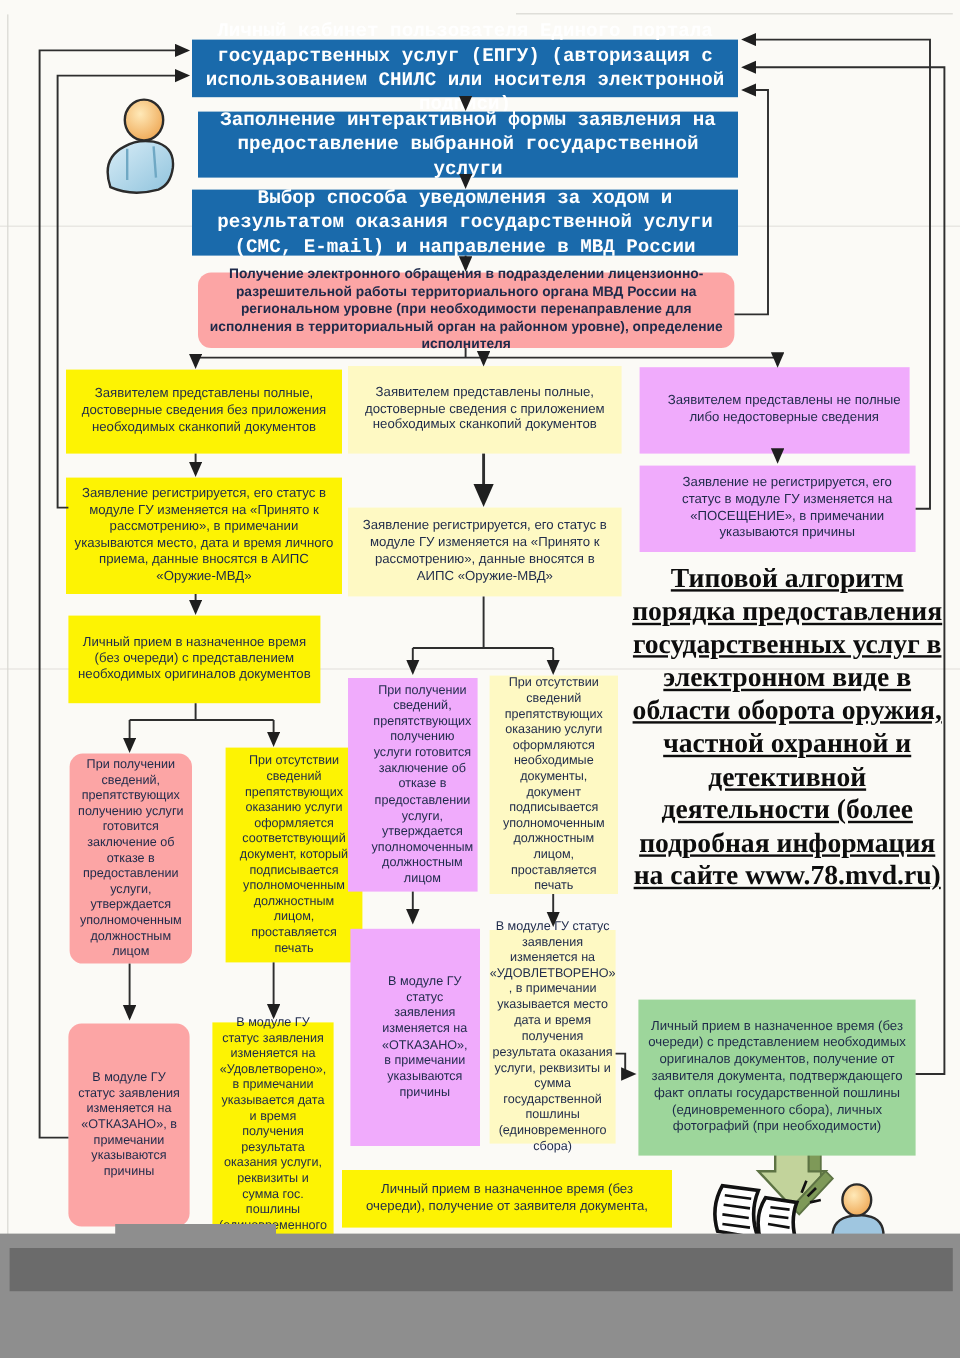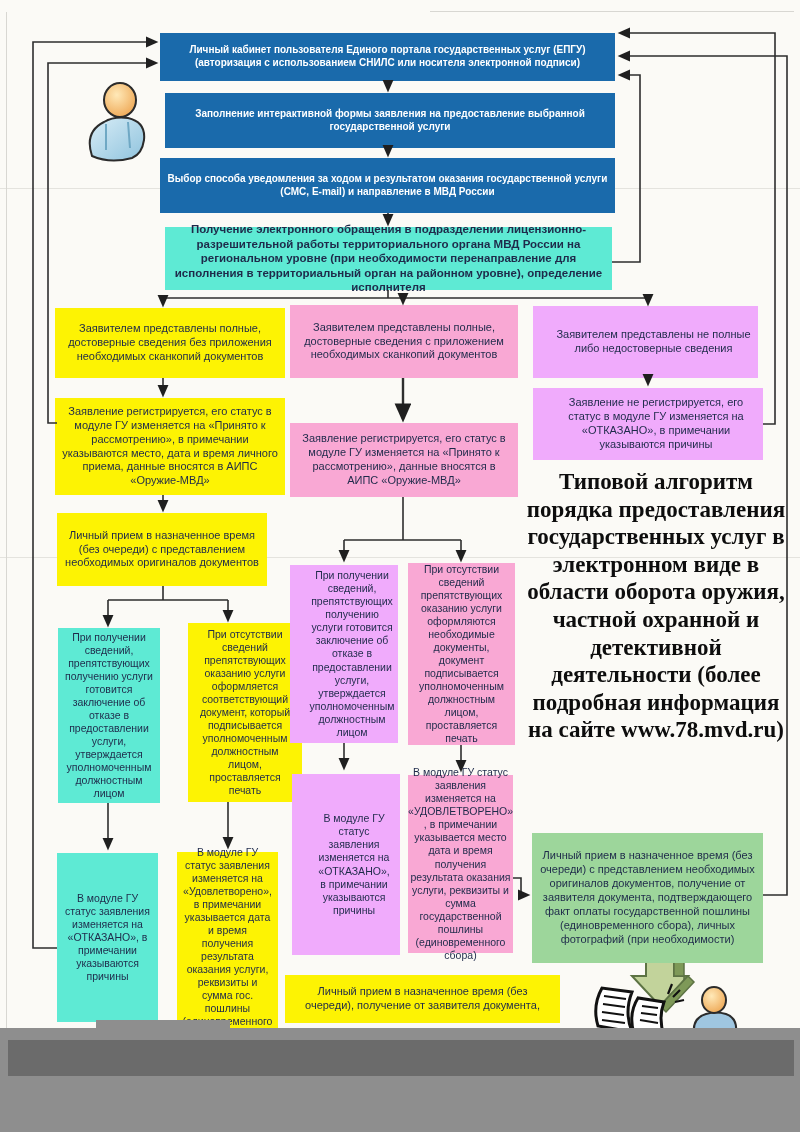--- a/index.html
+++ b/index.html
@@ -1,31 +1,31 @@
 <!DOCTYPE html>
 <html><head>
 <meta charset="utf-8">
 <style>
   html,body{margin:0;padding:0;}
   body{width:800px;height:1132px;position:relative;overflow:hidden;
        background:#fbfaf6;font-family:"Liberation Sans",sans-serif;}
   .box{position:absolute;display:flex;flex-direction:column;align-items:center;justify-content:center;
        text-align:center;font-size:11px;line-height:1.27;color:#1e2a4a;
        padding:4px 7px;box-sizing:border-box;z-index:2;}
-  .blue{background:#1a6aab;color:#ffffff;font-weight:bold;font-size:10px;}
-  .amber{background:#5eead4;}
+  .blue{background:#1a6aab;color:#ffffff;font-weight:bold;font-size:16px;font-family:Liberation Mono, monospace;}
+  .amber{background:#fca5a5;border-radius:11px;}
   .amber.bold{font-weight:bold;font-size:11.5px;}
   .yellow{background:#fdf303;}
-  .green{background:#f9a8d4;}
+  .green{background:#fef9c3;}
   .orange{background:#f0abfc;padding-left:23px;}
   .lightgreen{background:#9dd69b;}
   .small{font-size:10.5px;line-height:1.24;}
   .title{position:absolute;left:518px;top:468px;width:276px;z-index:2;
          font-family:"Liberation Serif",serif;font-weight:bold;color:#0d0d0d;
-         font-size:23px;line-height:1.2;text-align:center;}
+         font-size:23px;line-height:1.2;text-align:center;text-decoration:underline;}
   .crease{position:absolute;left:0;width:800px;height:1px;background:#e4e3de;z-index:1;}
   .edge-line{position:absolute;background:#d8d7d2;z-index:1;}
   svg.wires{position:absolute;left:0;top:0;z-index:3;pointer-events:none;}
   .decor{position:absolute;z-index:1;}
   .graybar{position:absolute;z-index:5;}
 </style>
 </head>
 <body>
 
 <div class="crease" style="top:188px"></div>
@@ -100,21 +100,21 @@
   <span>В модуле ГУ статус заявления изменяется на «ОТКАЗАНО», в примечании указываются причины</span>
 </div>
 <div class="box green small" style="left:408px;top:775px;width:105px;height:178px">
   <span>В модуле ГУ статус заявления изменяется на «УДОВЛЕТВОРЕНО» , в примечании указывается место дата и время получения результата оказания услуги, реквизиты и сумма государственной пошлины (единовременного сбора)</span>
 </div>
 
 <div class="box orange" style="left:533px;top:306px;width:225px;height:72px">
   <span>Заявителем представлены не полные либо недостоверные сведения</span>
 </div>
 <div class="box orange" style="left:533px;top:388px;width:230px;height:72px">
-  <span>Заявление не регистрируется, его статус в модуле ГУ изменяется на «ОТКАЗАНО», в примечании указываются причины</span>
+  <span>Заявление не регистрируется, его статус в модуле ГУ изменяется на «ПОСЕЩЕНИЕ», в примечании указываются причины</span>
 </div>
 
 <div class="title">Типовой алгоритм порядка предоставления государственных услуг в электронном виде в области оборота оружия, частной охранной и детективной деятельности (более подробная информация на сайте www.78.mvd.ru)</div>
 
 <div class="box lightgreen" style="left:532px;top:833px;width:231px;height:130px;gap:10px">
   <span>Личный прием в назначенное время (без очереди) с представлением необходимых оригиналов документов, получение от заявителя документа, подтверждающего факт оплаты государственной пошлины (единовременного сбора), личных фотографий (при необходимости)</span>
 </div>
 
 <div class="box yellow" style="left:285px;top:975px;width:275px;height:48px">
   <span>Личный прием в назначенное время (без очереди), получение от заявителя документа,</span>

